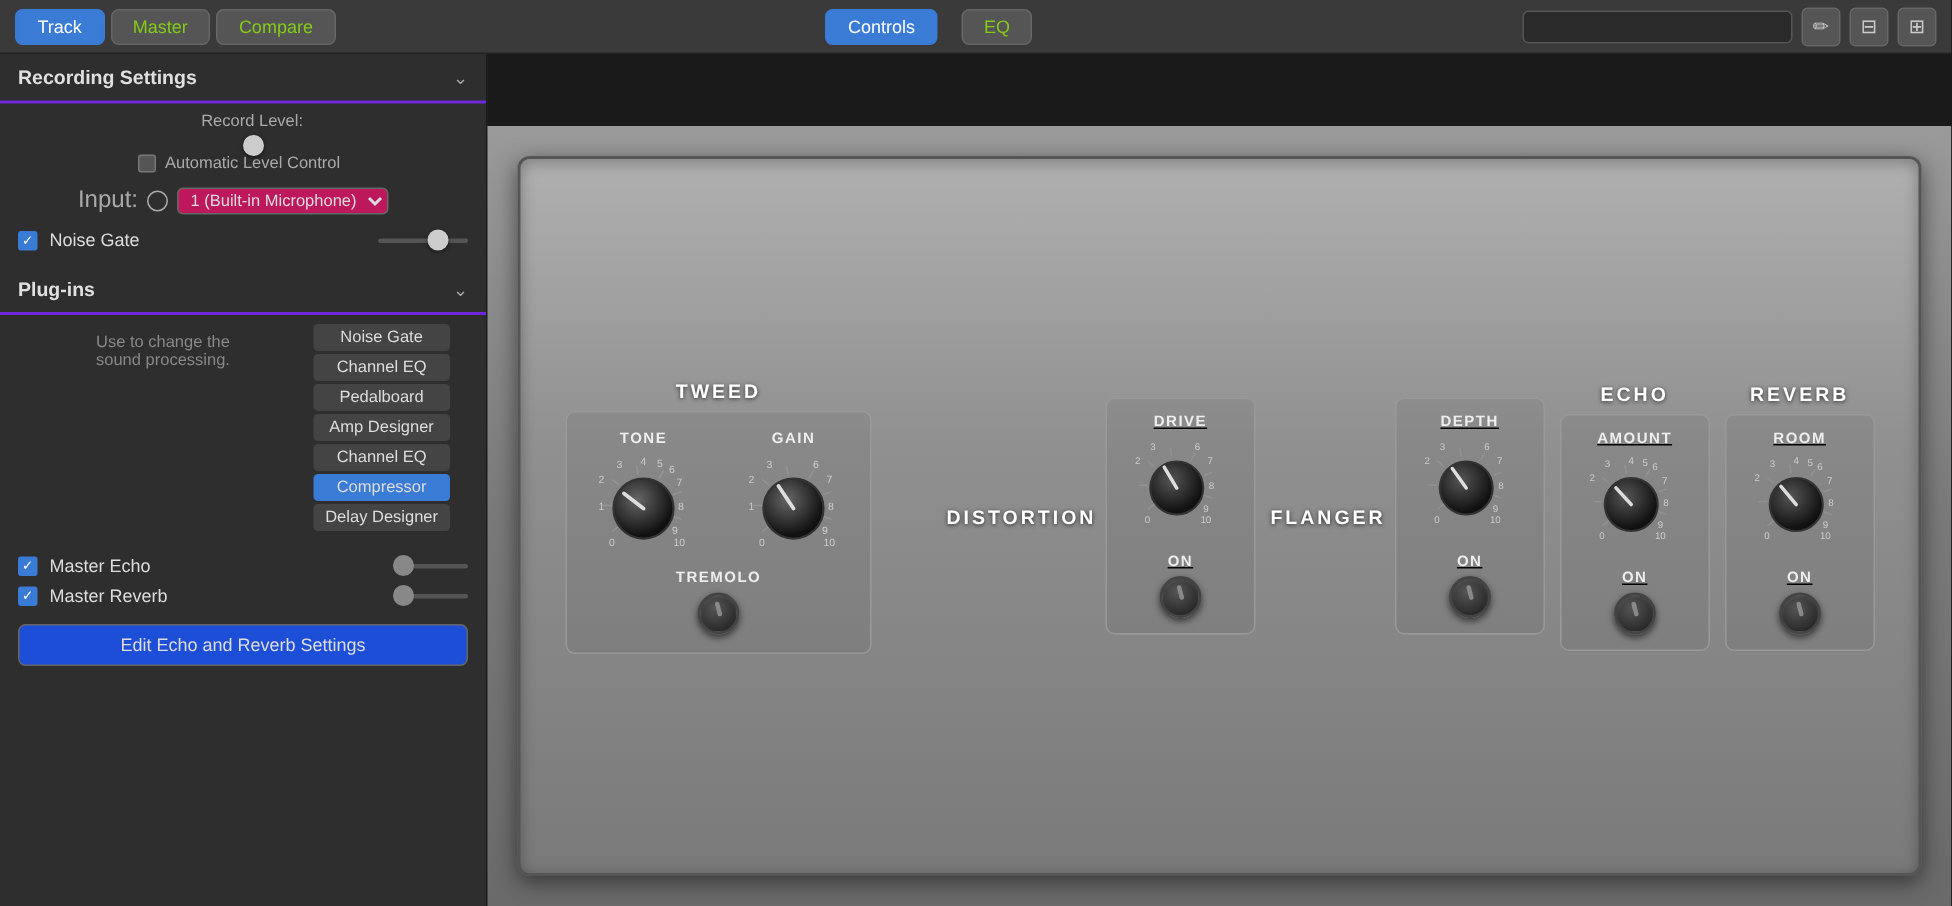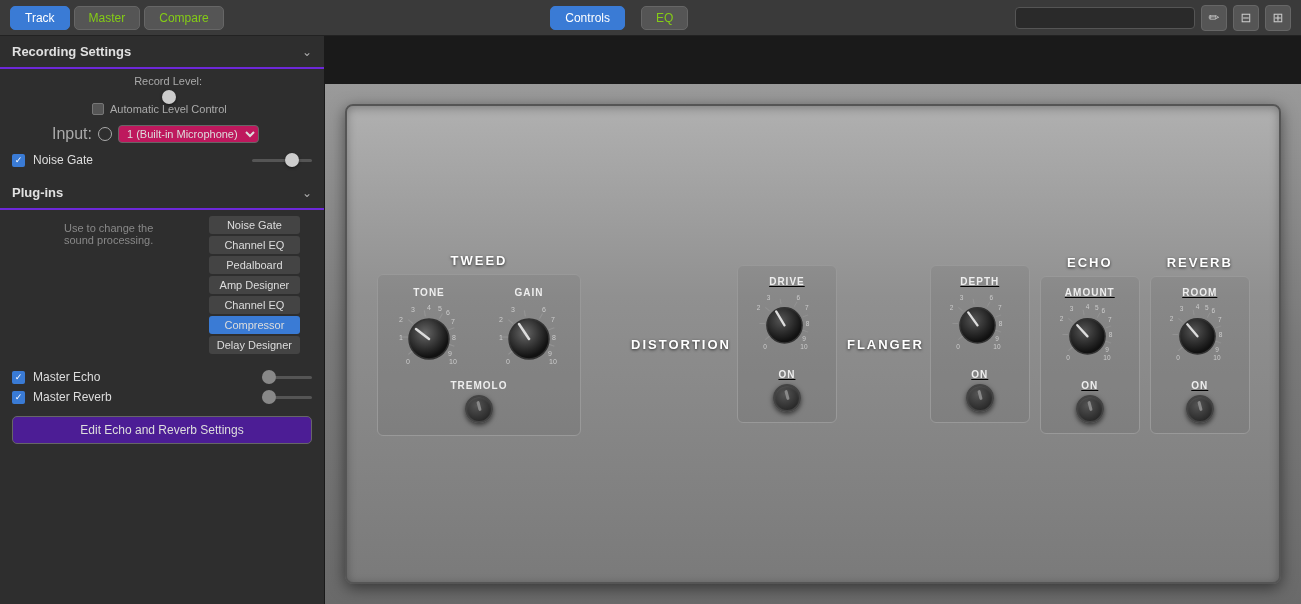--- a/index.html
+++ b/index.html
@@ -293,21 +293,21 @@
       width: 14px;
       height: 14px;
       background: #888;
       border-radius: 50%;
       top: -5.5px;
       left: 0;
     }
     .edit-btn {
       width: 100%;
       padding: 6px;
-      background: #4c1d95;
+      background: #1d4ed8;
       border: 1px solid #666;
       border-radius: 5px;
       color: #ddd;
       font-size: 12px;
       cursor: pointer;
       text-align: center;
       margin: 4px 12px;
       width: calc(100% - 24px);
     }
 

